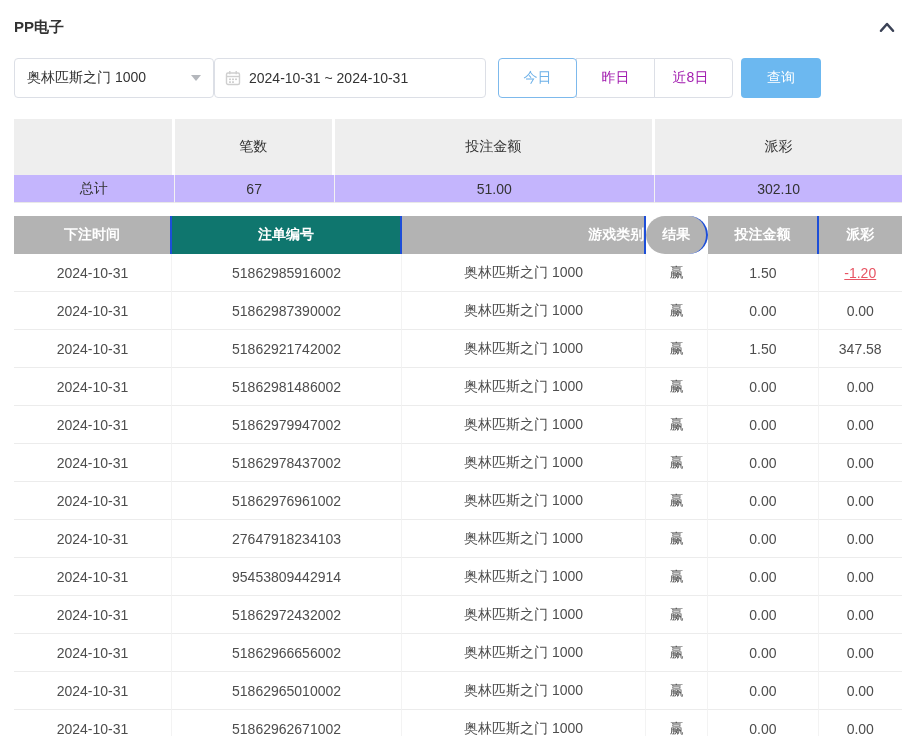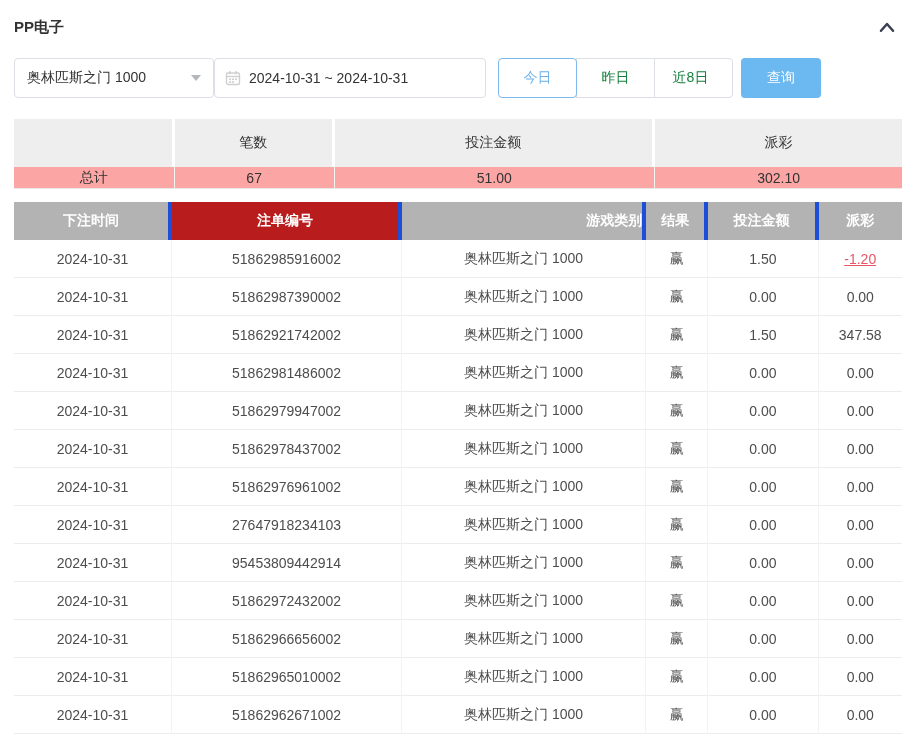--- a/index.html
+++ b/index.html
@@ -33,54 +33,54 @@
     border-left: 5px solid transparent; border-right: 5px solid transparent;
     border-top: 6px solid #b4b7bc;
   }
   .date-input { width: 272px; padding: 0 10px; }
   .date-input .cal { display: flex; align-items: center; margin-right: 8px; }
 
   .btn-group { display: flex; margin-left: 12px; }
   .qbtn {
     height: 40px; min-width: 79px; padding: 0 18px;
     background: #fff; border: 1px solid #dcdfe6;
-    font-size: 14px; color: #15803d; cursor: pointer;
+    font-size: 14px; color: #a21caf; cursor: pointer;
     margin-left: -1px;
     font-family: inherit;
   }
   .qbtn:first-child { border-radius: 4px 0 0 4px; margin-left: 0; }
   .qbtn:last-child { border-radius: 0 4px 4px 0; padding-left: 12px; }
   .qbtn.active { color: #6eb1e8; border-color: #7db9ec; position: relative; z-index: 1; border-radius: 4px; }
 
   .query-btn {
     height: 40px; width: 80px; margin-left: 8px;
     border: none; border-radius: 4px;
     color: #fff; font-size: 14px; cursor: pointer;
     font-family: Liberation Serif, serif;
   }
 
   table { width: 100%; border-collapse: separate; border-spacing: 0; table-layout: fixed; }
   td, th { text-align: center; font-size: 14px; font-weight: normal; overflow: hidden; white-space: nowrap; }
 
   .summary { margin-top: 21px; }
   .summary th {
-    background: #eeeeee; height: 48px; color: #333;
+    background: #eeeeee; height: 56px; color: #333;
     border-right: 3px solid #fff;
   }
   .summary th:last-child { border-right: none; }
   .summary td {
-    height: 22px; color: #333; background: #fca5a5;
+    height: 28px; color: #333; background: #c4b5fd;
     border-bottom: 1px solid #e8e8e8; border-right: 1px solid #f2f2f2;
   }
   .summary td:last-child { border-right: none; }
 
   .records { margin-top: 13px; }
   .records th {
     height: 38px; color: #fff; font-weight: bold;
-    border-right: 4px solid #1d4ed8;
+    border-right: 2px solid #1d4ed8;
   }
   .records th:last-child { border-right: none; }
   .records td {
     height: 38px; color: #4d4d4d; background: #fff;
     border-bottom: 1px solid #ececec; border-right: 1px solid #f3f3f3;
   }
   .records td:last-child { border-right: none; }
   .records td.neg { color: #e85564; text-decoration: underline; }
 </style>
 </head>
@@ -159,23 +159,23 @@
       <col style="width:17.8%">
         <col style="width:25.9%">
         <col style="width:27.5%">
         <col style="width:7.0%">
         <col style="width:12.4%">
         <col style="width:9.4%">
     </colgroup>
     <thead>
         <tr>
           <th style="background: rgb(179, 179, 179);">下注时间</th>
-          <th style="background: #b91c1c;">注单编号</th>
+          <th style="background: #0f766e;">注单编号</th>
           <th style="background: rgb(179, 179, 179); text-align: right;">游戏类别</th>
-          <th style="background: rgb(179, 179, 179);">结果</th>
+          <th style="background: rgb(179, 179, 179); border-radius: 19px;">结果</th>
           <th style="background: rgb(179, 179, 179);">投注金额</th>
           <th style="background: rgb(179, 179, 179);">派彩</th>
         </tr>
       </thead>
     <tbody>
         <tr>
           <td>2024-10-31</td>
           <td>51862985916002</td>
           <td>奥林匹斯之门 1000</td>
           <td>赢</td>

